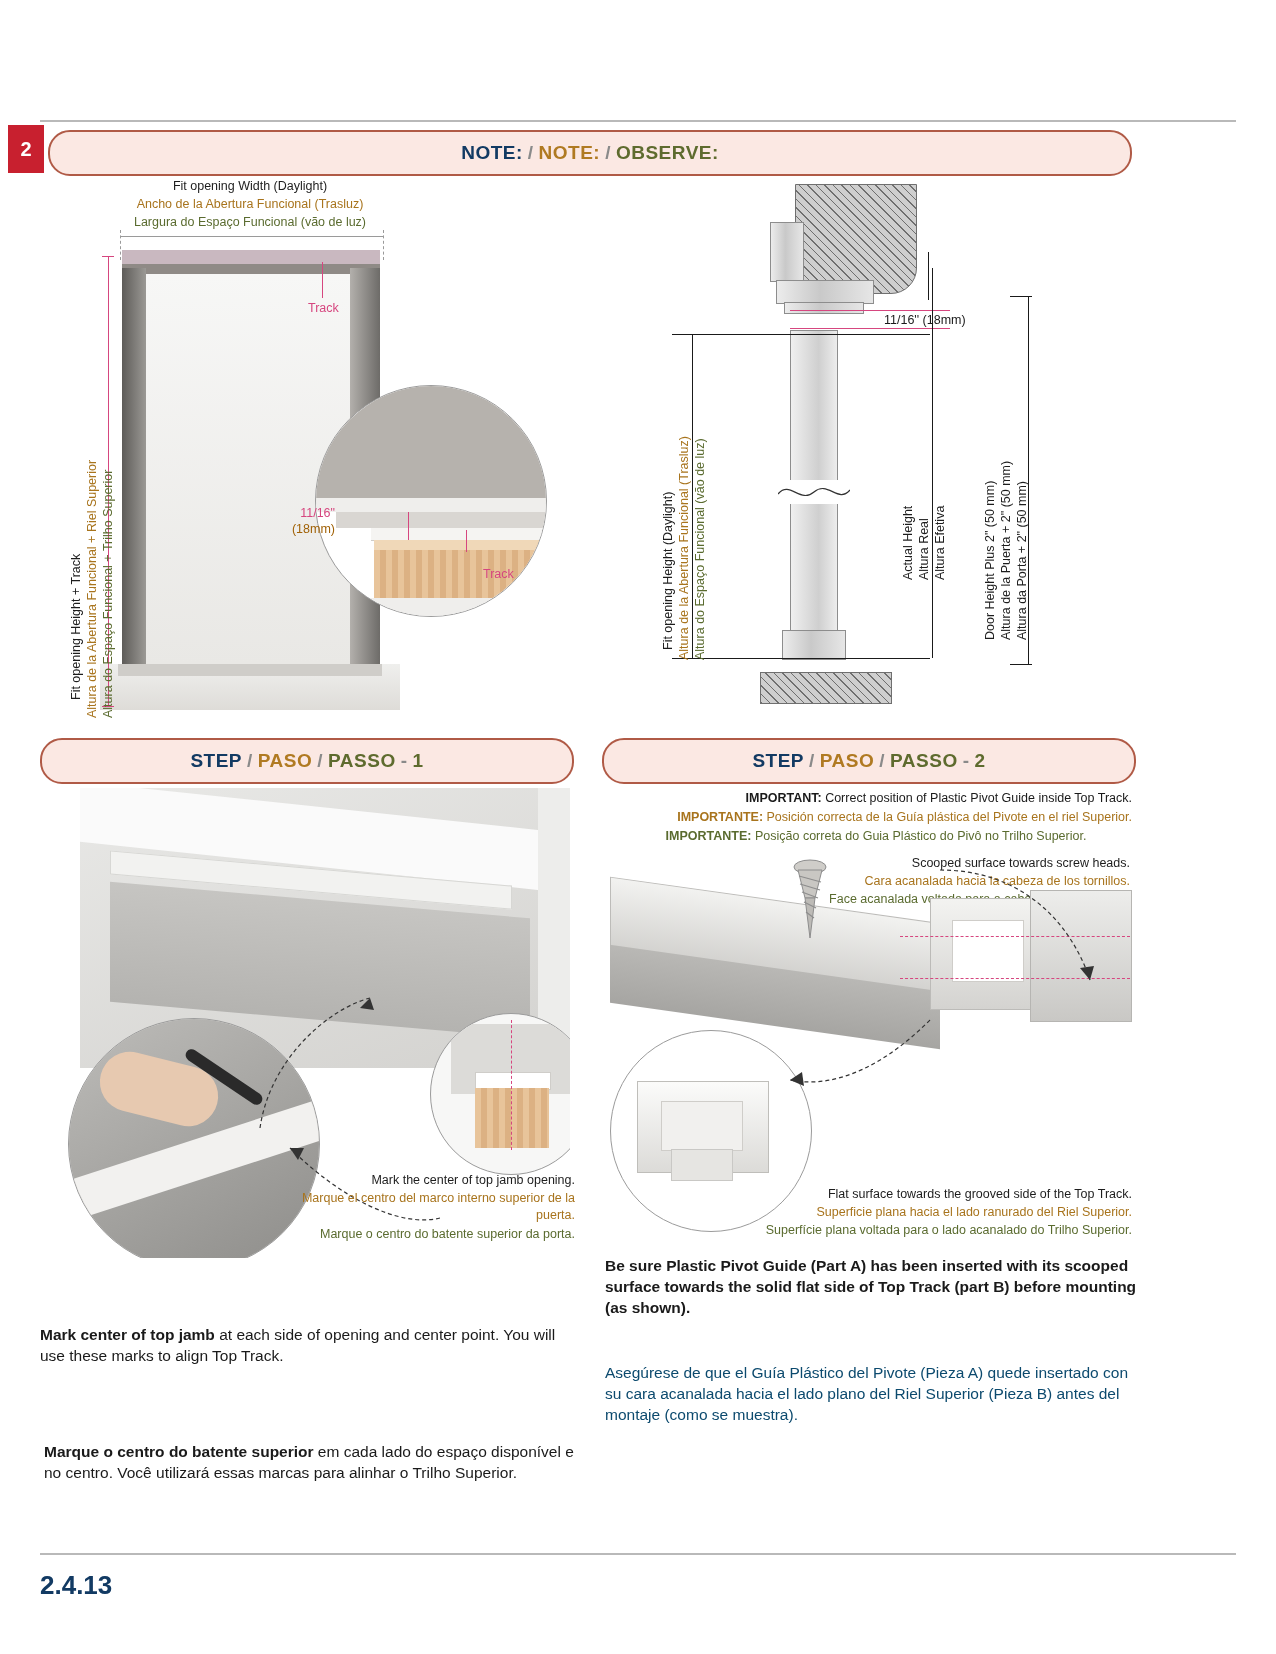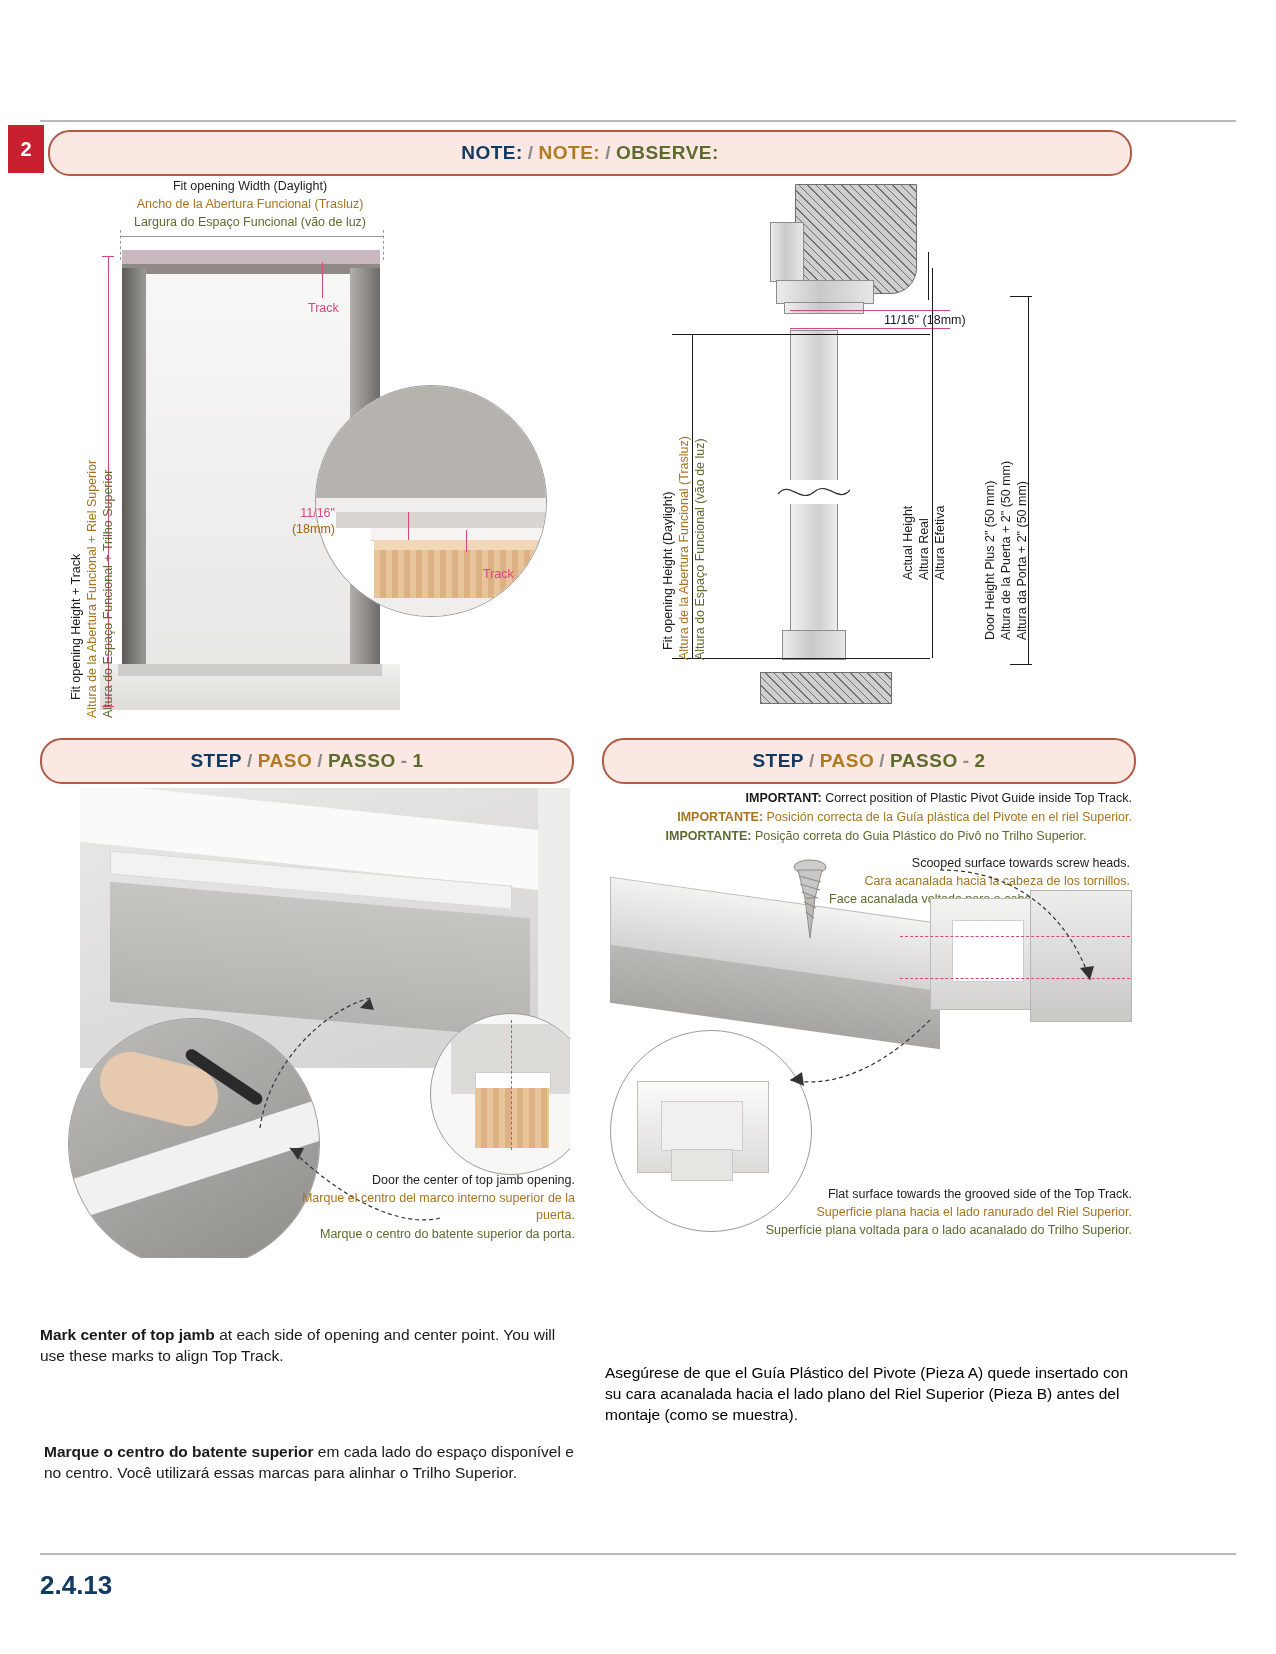--- a/index.html
+++ b/index.html
@@ -93,21 +93,21 @@
 
   
   #step1-art{left:40px;top:788px;width:530px;height:470px;background:#ffffff;}
   
   #step2-art{left:600px;top:850px;width:540px;height:400px;}
 
   
   .para{position:absolute;font-size:15.5px;line-height:1.35;}
   .para b{font-weight:bold;}
   .para.en{color:#1a1a1a;}
-  .para.es{color:#000000;}
+  .para.es{color:#0c4a6e;}
   .para.pt{color:#1a1a1a;}
 
   .footer{
     position:absolute;left:40px;top:1570px;
     font-size:26px;font-weight:bold;color:#123a63;
   }
 
   .arrow-dash{position:absolute;}
 </style>
 </head>
@@ -264,21 +264,21 @@
     <svg class="arrow-dash" style="left:200px;top:180px;" width="180" height="180">
       <path d="M20 160 C30 90, 90 40, 130 30" fill="none" stroke="#333" stroke-width="1.2" stroke-dasharray="4 3"></path>
       <polygon points="130,30 120,40 134,42" fill="#333"></polygon>
     </svg>
     <svg class="arrow-dash" style="left:220px;top:300px;" width="200" height="160">
       <path d="M180 130 C140 140, 80 110, 30 60" fill="none" stroke="#333" stroke-width="1.2" stroke-dasharray="4 3"></path>
       <polygon points="30,60 44,60 38,72" fill="#333"></polygon>
     </svg>
   </div>
 
-  <div class="t rt en" style="left:280px;top:1172px;width:295px;">Door the center of top jamb opening.</div>
+  <div class="t rt en" style="left:280px;top:1172px;width:295px;">Mark the center of top jamb opening.</div>
   <div class="t rt es" style="left:280px;top:1190px;width:295px;line-height:1.35;">Marque el centro del marco interno superior de la puerta.</div>
   <div class="t rt pt" style="left:280px;top:1226px;width:295px;line-height:1.35;">Marque o centro do batente superior da porta.</div>
 
   <div class="para en" style="left:40px;top:1325px;width:540px;">
     <b>Mark center of top jamb</b><span> at each side of opening and center point. You will use these marks to align Top Track.</span>
   </div>
   <div class="para pt" style="left:44px;top:1442px;width:540px;">
     <b>Marque o centro do batente superior</b><span> em cada lado do espaço disponível e no centro. Você utilizará essas marcas para alinhar o Trilho Superior.</span>
   </div>
 
@@ -330,17 +330,18 @@
     <svg class="arrow-dash" style="left:330px;top:10px;" width="180" height="140">
       <path d="M10 10 C90 10, 140 60, 160 120" fill="none" stroke="#333" stroke-width="1.2" stroke-dasharray="4 3"></path>
       <polygon points="160,120 150,108 164,106" fill="#333"></polygon>
     </svg>
   </div>
 
   <div class="t rt en" style="left:760px;top:1186px;width:372px;">Flat surface towards the grooved side of the Top Track.</div>
   <div class="t rt es" style="left:760px;top:1204px;width:372px;">Superficie plana hacia el lado ranurado del Riel Superior.</div>
   <div class="t rt pt" style="left:760px;top:1222px;width:372px;">Superfície plana voltada para o lado acanalado do Trilho Superior.</div>
 
+  <div class="para en" style="left:605px;top:1256px;width:535px;font-weight:bold;">Be sure Plastic Pivot Guide (Part A) has been inserted with its scooped surface towards the solid flat side of Top Track (part B) before mounting (as shown).</div>
   <div class="para es" style="left:605px;top:1363px;width:535px;">Asegúrese de que el Guía Plástico del Pivote (Pieza A) quede insertado con su cara acanalada hacia el lado plano del Riel Superior (Pieza B) antes del montaje (como se muestra).</div>
 
   <div class="footer">2.4.13</div>
 
 </div>
 
 </body></html>

